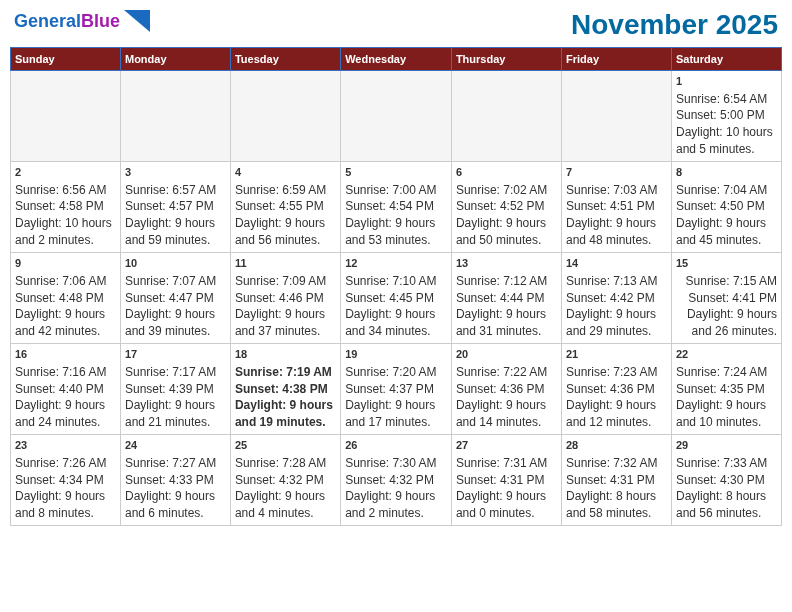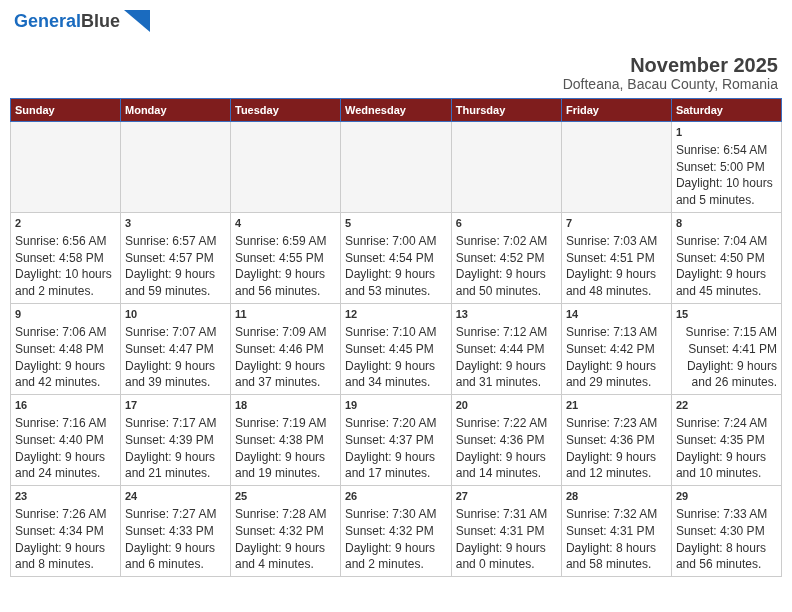--- a/index.html
+++ b/index.html
@@ -28,25 +28,24 @@
       color: #333;
       line-height: 1;
     }
     .logo-text span {
       color: #1a6bbf;
     }
     .title-area {
       text-align: right;
     }
     .month-title {
-      font-size: 20px;
+      font-size: 28px;
       font-weight: bold;
-      color: #404040;
+      color: #0369a1;
       line-height: 1.1;
-      margin-top: 44px;
     }
     .subtitle {
       font-size: 14px;
       color: #555;
     }
     .calendar {
       width: 100%;
       border-collapse: collapse;
       border: 1px solid #ccc;
     }
@@ -88,30 +87,29 @@
       line-height: 1.4;
     }
   </style>
 </head>
 <body>
 
 <div class="header">
   <div class="logo">
     <div style="display:flex; align-items:center;">
       <span class="logo-text">
-        <span>General</span><span style="color:#404040;">Blue</span>
+        <span>General</span><span style="color:#a21caf;">Blue</span>
       </span>
       <svg width="26" height="22" viewBox="0 0 26 22" style="margin-left:4px;">
         <polygon points="0,0 26,0 26,22" fill="#1a6bbf"></polygon>
       </svg>
     </div>
   </div>
   <div class="title-area">
     <div class="month-title">November 2025</div>
-    <div class="subtitle">Dofteana, Bacau County, Romania</div>
   </div>
 </div>
 
 <table class="calendar">
   <thead>
     <tr>
     <th>Sunday</th>
         <th>Monday</th>
         <th>Tuesday</th>
         <th>Wednesday</th>
@@ -248,21 +246,21 @@
         </td>
         <td>
           <span class="day-number">17</span>
           <div class="day-info" style="white-space: pre-line;">Sunrise: 7:17 AM
 Sunset: 4:39 PM
 Daylight: 9 hours
 and 21 minutes.</div>
         </td>
         <td>
           <span class="day-number">18</span>
-          <div class="day-info" style="white-space: pre-line;">Sunrise: 7:19 AM
+          <div class="day-info" style="white-space: pre-line; font-weight: bold;">Sunrise: 7:19 AM
 Sunset: 4:38 PM
 Daylight: 9 hours
 and 19 minutes.</div>
         </td>
         <td>
           <span class="day-number">19</span>
           <div class="day-info" style="white-space: pre-line;">Sunrise: 7:20 AM
 Sunset: 4:37 PM
 Daylight: 9 hours
 and 17 minutes.</div>

